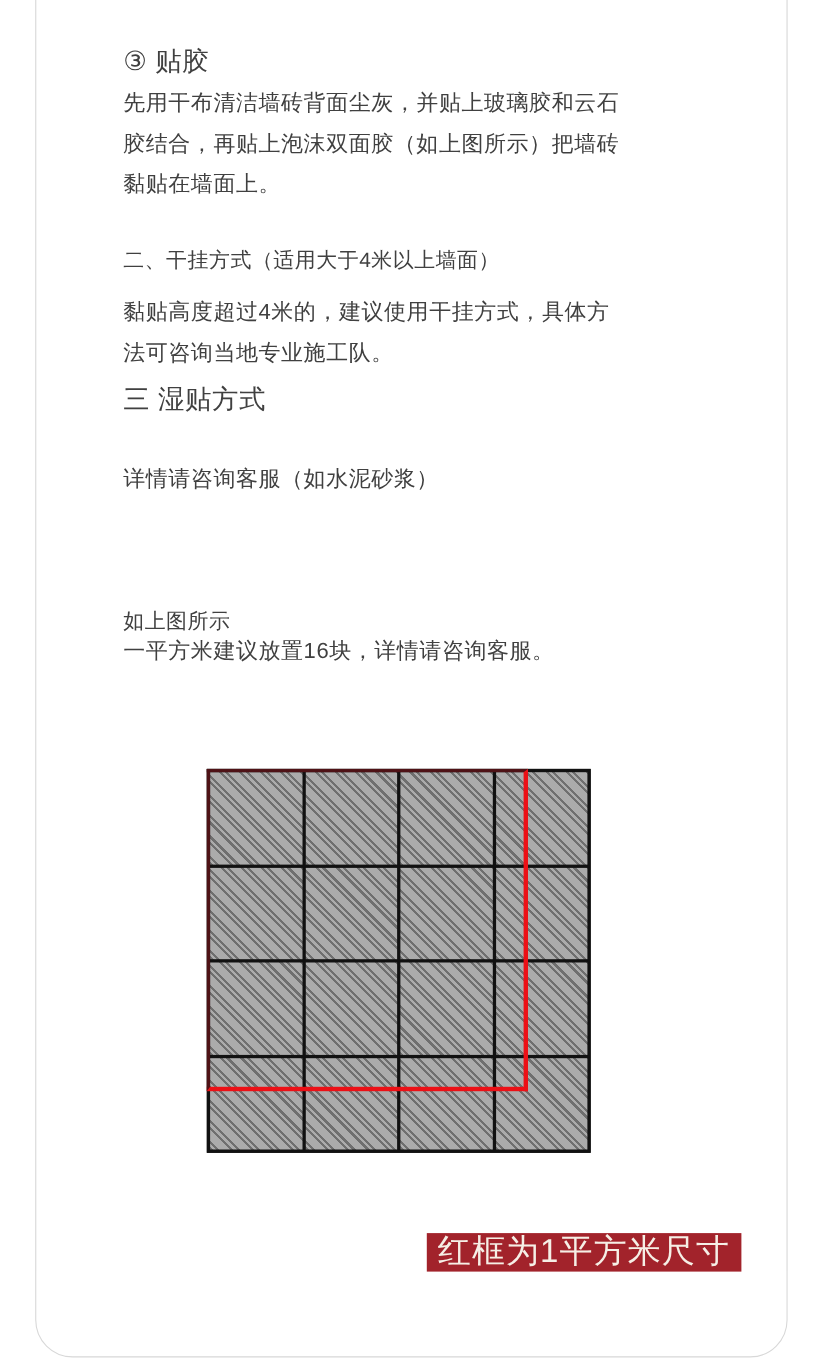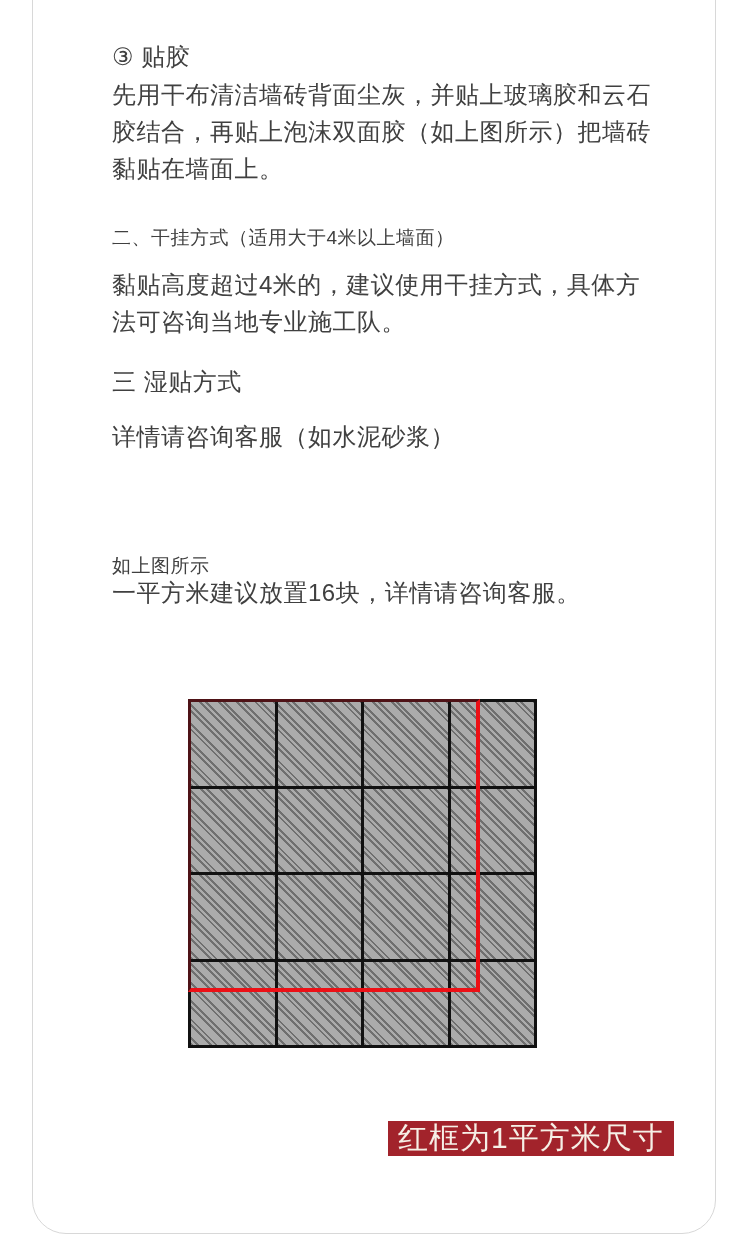--- a/index.html
+++ b/index.html
@@ -23,29 +23,29 @@
     border-radius: 34px;
     background: #ffffff;
   }
   .txt {
     position: absolute;
     left: 112px;
     color: #404040;
     white-space: pre-line;
     letter-spacing: 0.5px;
   }
-  .body-text   { font-size: 24px; line-height: 37px; }
+  .body-text   { font-size: 20px; line-height: 37px; }
   .head-small  { font-size: 24px; line-height: 37px; }
   .head-large  { font-size: 19px; line-height: 40px; }
 
   .pos-step3-head   { top: 38px;  }
   .pos-step3-body   { top: 76px;  }
   .pos-dry-head     { top: 218px; }
   .pos-dry-body     { top: 266px; }
-  .pos-wet-head     { top: 363px; }
+  .pos-wet-head     { top: 345px; }
   .pos-wet-body     { top: 418px; }
   .pos-install-head { top: 546px; }
   .pos-install-body { top: 574px; }
 
   .tile-grid {
     position: absolute;
     left: 188px;
     top: 699px;
     width: 349px;
     height: 349px;

